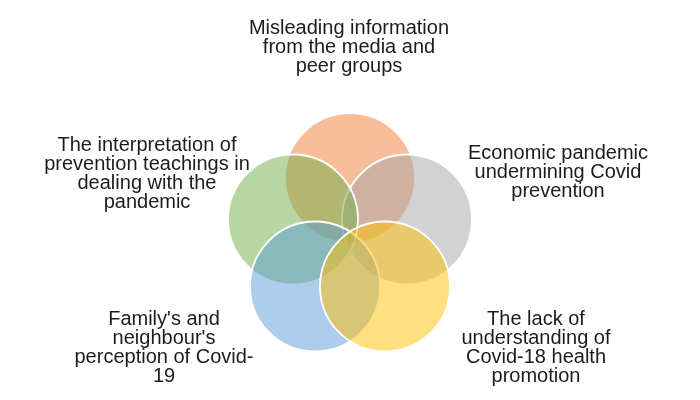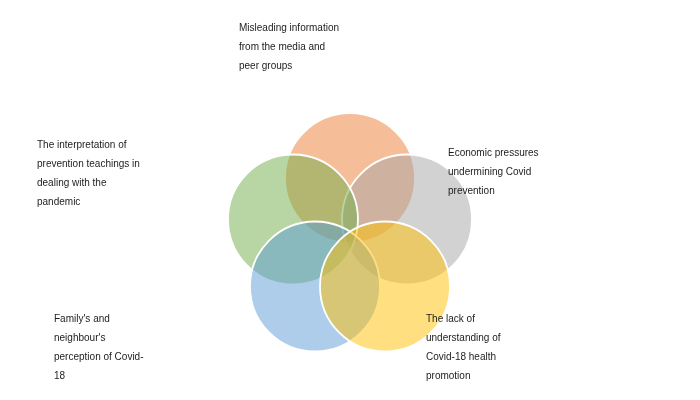--- a/index.html
+++ b/index.html
@@ -12,23 +12,23 @@
     font-family: "Liberation Sans", sans-serif;
   }
   .venn-svg { position: absolute; left: 0; top: 0; }
   .venn-svg circle {
     fill-opacity: 0.5;
     stroke-width: 1.8;
   }
   .venn-label {
     position: absolute;
     width: 220px;
-    text-align: left;
+    text-align: center;
     white-space: pre-line;
-    font-size: 10px;
+    font-size: 20px;
     line-height: 19px;
     color: var(--text-color, #1c1c1c);
   }
   .lbl-top         { left: 239px; top: 18px;  }
   .lbl-upper-left  { left: 37px;  top: 135px; }
   .lbl-upper-right { left: 448px; top: 143px; }
   .lbl-lower-left  { left: 54px;  top: 309px; }
   .lbl-lower-right { left: 426px; top: 309px; }
 </style>
 </head>
@@ -41,32 +41,32 @@
     <circle cx="407" cy="219.5" r="65" fill="#A5A5A5" stroke="#ffffff"></circle>
     <circle cx="293" cy="219.5" r="65" fill="#70AD47" stroke="#ffffff"></circle>
     <circle cx="315" cy="286.5" r="65" fill="#5B9BD5" stroke="#ffffff"></circle>
     <circle cx="385" cy="286.5" r="65" fill="#FFC000" stroke="#ffffff"></circle>
   </svg>
 
   <div class="venn-label lbl-top">Misleading information
 from the media and
 peer groups</div>
 
-  <div class="venn-label lbl-upper-right">Economic pressures
+  <div class="venn-label lbl-upper-right">Economic pandemic
 undermining Covid
 prevention</div>
 
   <div class="venn-label lbl-lower-right">The lack of
 understanding of
 Covid-18 health
 promotion</div>
 
   <div class="venn-label lbl-lower-left">Family's and
 neighbour's
 perception of Covid-
-18</div>
+19</div>
 
   <div class="venn-label lbl-upper-left">The interpretation of
 prevention teachings in
 dealing with the
 pandemic</div>
 
 </div>
 
 </body></html>

